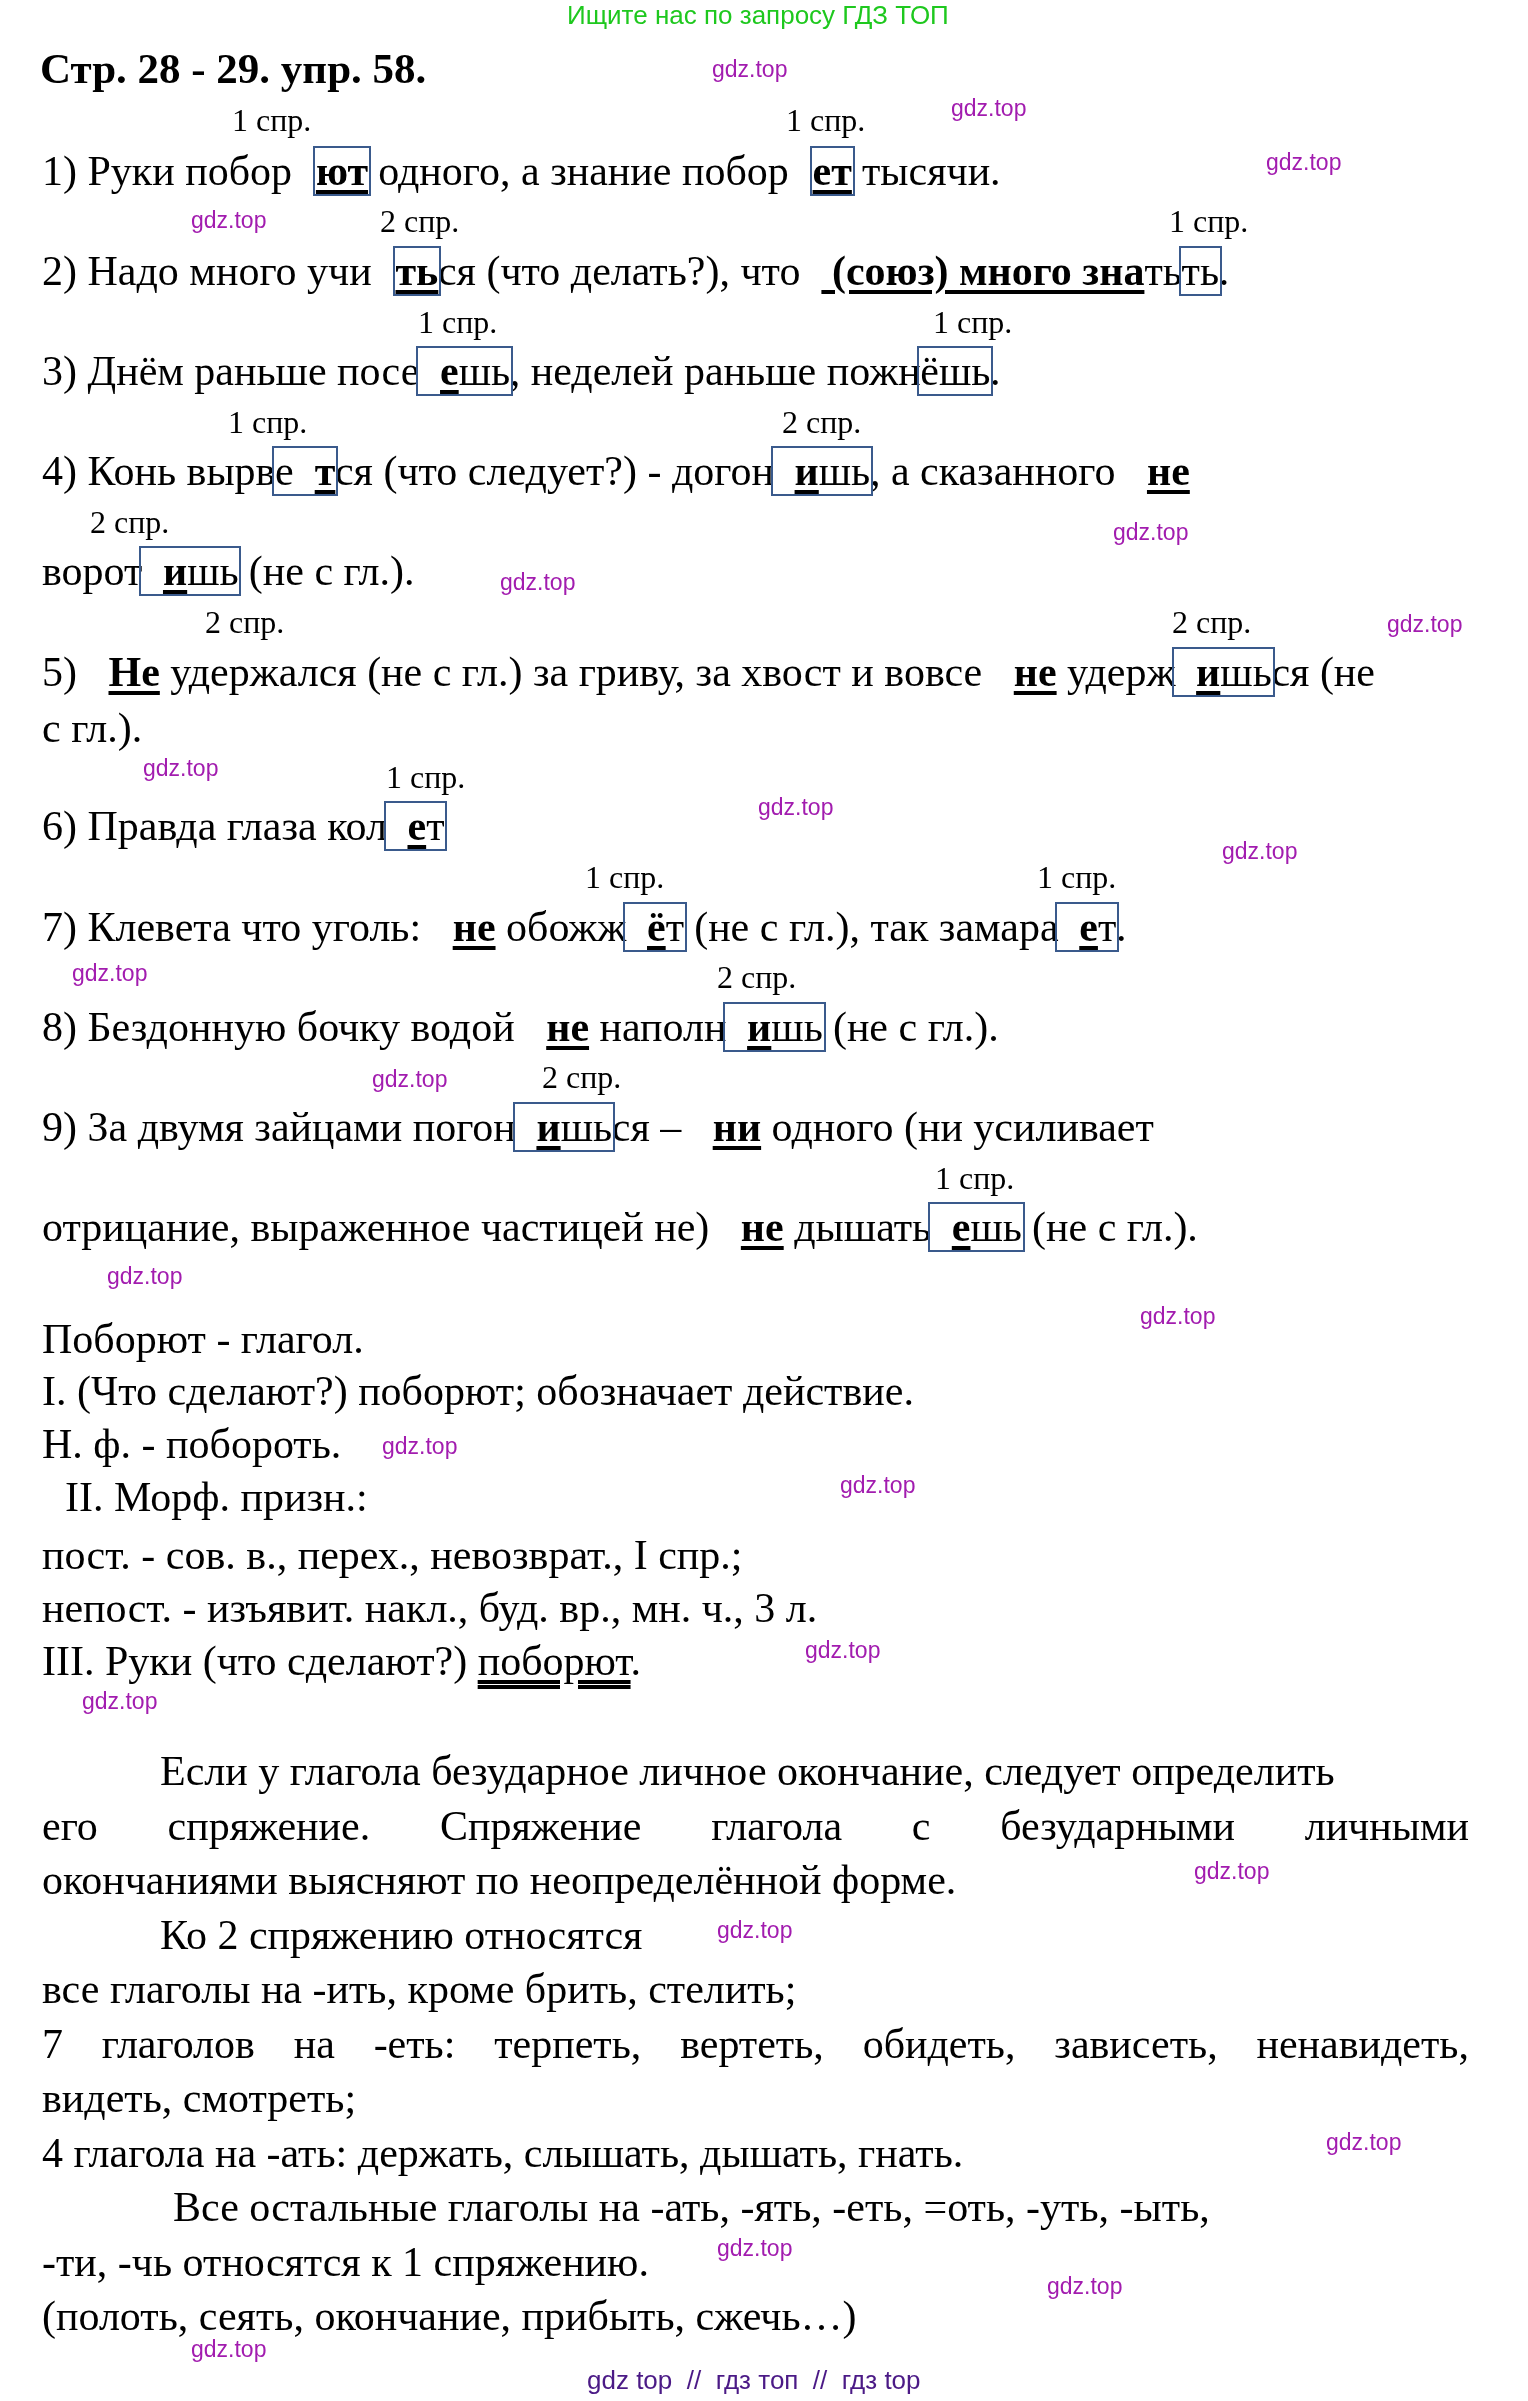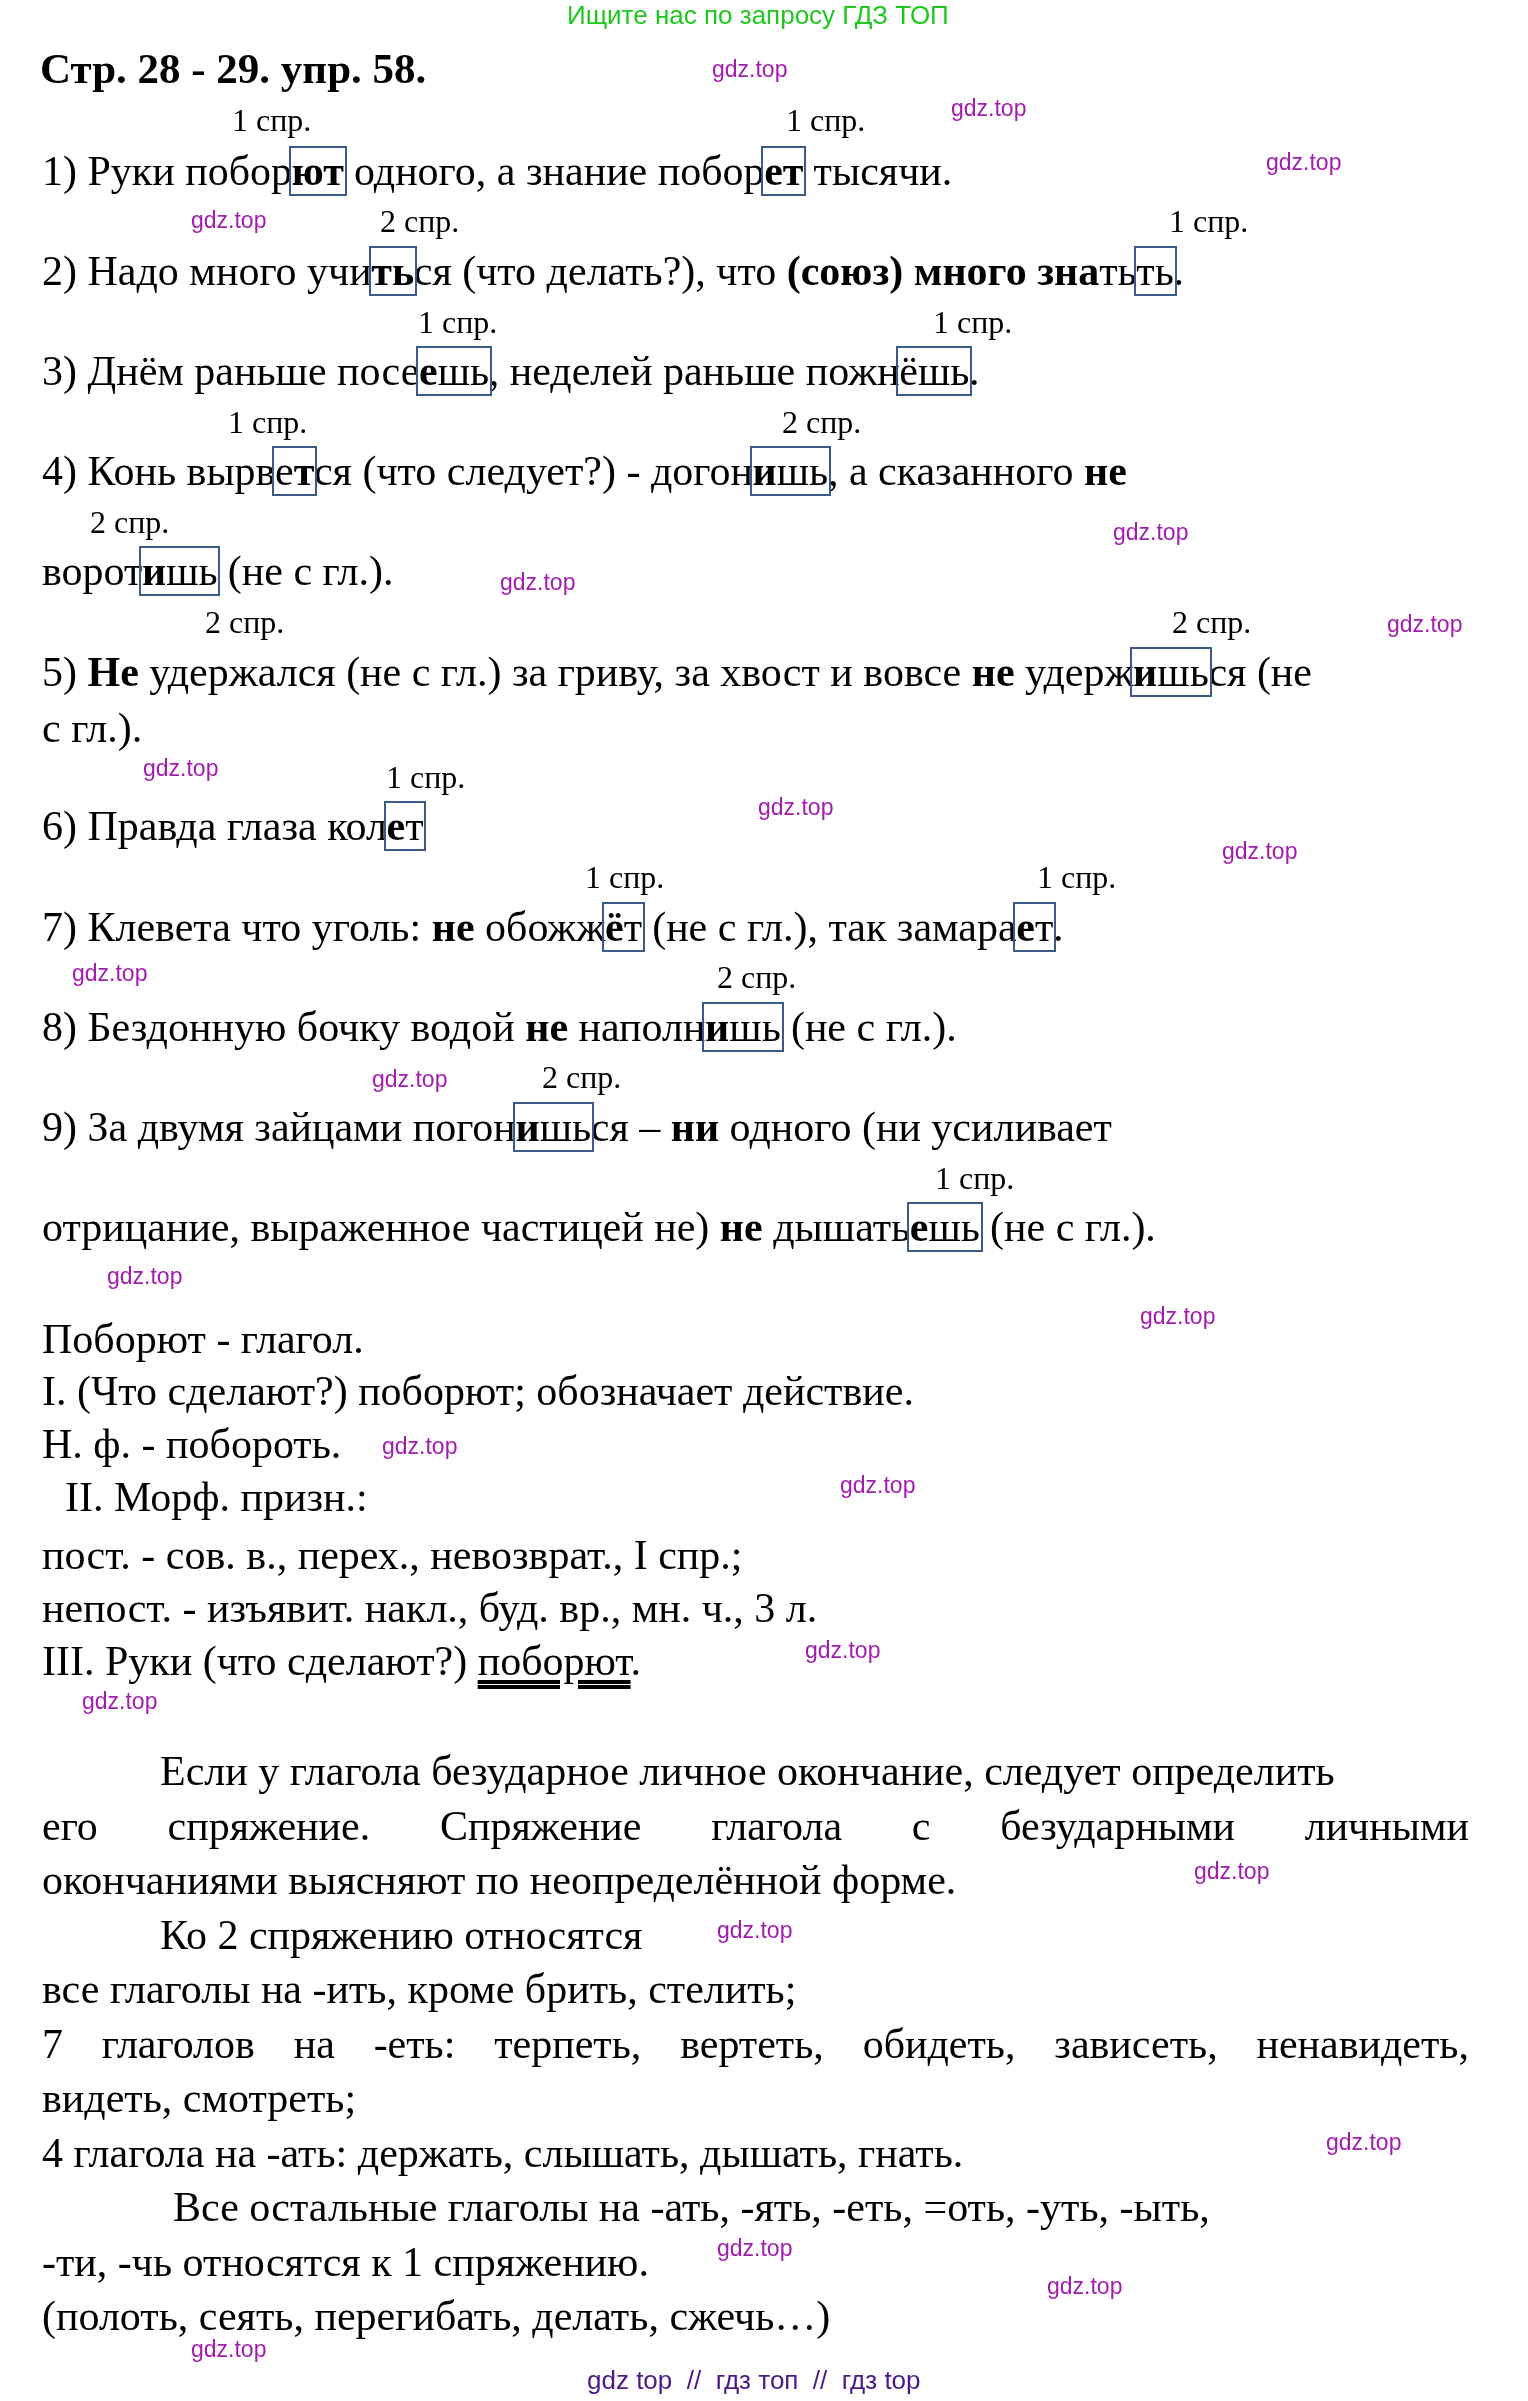--- a/index.html
+++ b/index.html
@@ -7,21 +7,21 @@
          font-family:"Liberation Serif", "DejaVu Serif", serif; color:#000; }
   .abs { position:absolute; white-space:nowrap; }
   .hdr { font-family:"Liberation Sans", "DejaVu Sans", sans-serif; color:#1ec81e; font-size:26px; }
   .ftr { font-family:"Liberation Sans", "DejaVu Sans", sans-serif; color:#4b1a86; font-size:26px; }
   .title { font-size:43px; font-weight:bold; }
   .line { font-size:42px; line-height:48px; }
   .ann { font-size:32px; line-height:35px; }
   .wm { font-family:"Liberation Sans", "DejaVu Sans", sans-serif; font-size:23px; color:#a21caf; }
   .box { border:2.4px solid #3a5a8c; padding:0 0.8px; margin:0 -3.2px; position:relative; }
   .b { font-weight:bold; }
-  .u { text-decoration-thickness:4px; text-underline-offset:4.8px; }
+  .u { text-decoration:underline; text-decoration-thickness:4px; text-underline-offset:4.8px;margin-left:21px; }
   .uu { text-decoration:underline double; text-underline-offset:4.8px; }
   .para { font-size:42px; line-height:55px; }
   .just { width:1443px; text-align:justify; text-align-last:justify; }
 </style>
 </head>
 <body>
 
 <div class="abs hdr" style="left:567px;top:0px;">Ищите нас по запросу ГДЗ ТОП</div>
 <div class="abs title" style="left:40px;top:44px;">Стр. 28 - 29. упр. 58.</div>
 
@@ -108,21 +108,21 @@
 <div class="abs para" style="left:160px;top:1744px;">Если у глагола безударное личное окончание, следует определить</div>
 <div class="abs para just" style="left:42px;top:1799px;width:1427px;">его спряжение. Спряжение глагола с безударными личными</div>
 <div class="abs para" style="left:42px;top:1853px;">окончаниями выясняют по неопределённой форме.</div>
 <div class="abs para" style="left:160px;top:1908px;">Ко 2 спряжению относятся</div>
 <div class="abs para" style="left:42px;top:1962px;">все глаголы на -ить, кроме брить, стелить;</div>
 <div class="abs para just" style="left:42px;top:2017px;width:1427px;">7 глаголов на -еть: терпеть, вертеть, обидеть, зависеть, ненавидеть,</div>
 <div class="abs para" style="left:42px;top:2071px;">видеть, смотреть;</div>
 <div class="abs para" style="left:42px;top:2126px;">4 глагола на -ать: держать, слышать, дышать, гнать.</div>
 <div class="abs para" style="left:173px;top:2180px;">Все остальные глаголы на -ать, -ять, -еть, =оть, -уть, -ыть,</div>
 <div class="abs para" style="left:42px;top:2235px;">-ти, -чь относятся к 1 спряжению.</div>
-<div class="abs para" style="left:42px;top:2289px;">(полоть, сеять, перегибать, делать, сжечь…)</div>
+<div class="abs para" style="left:42px;top:2289px;">(полоть, сеять, окончание, прибыть, сжечь…)</div>
 
 <div class="abs wm" style="left:712px;top:56px;">gdz.top</div>
 <div class="abs wm" style="left:951px;top:95px;">gdz.top</div>
 <div class="abs wm" style="left:1266px;top:149px;">gdz.top</div>
 <div class="abs wm" style="left:191px;top:207px;">gdz.top</div>
 <div class="abs wm" style="left:1113px;top:519px;">gdz.top</div>
 <div class="abs wm" style="left:500px;top:569px;">gdz.top</div>
 <div class="abs wm" style="left:1387px;top:611px;">gdz.top</div>
 <div class="abs wm" style="left:143px;top:755px;">gdz.top</div>
 <div class="abs wm" style="left:758px;top:794px;">gdz.top</div>

